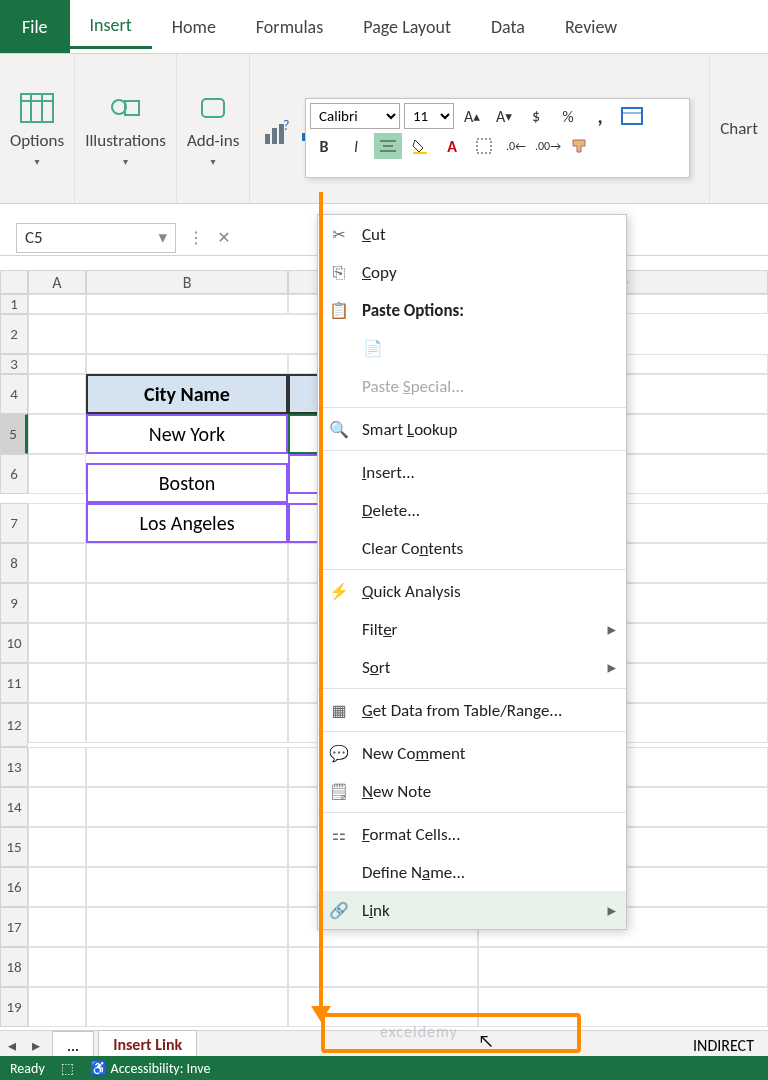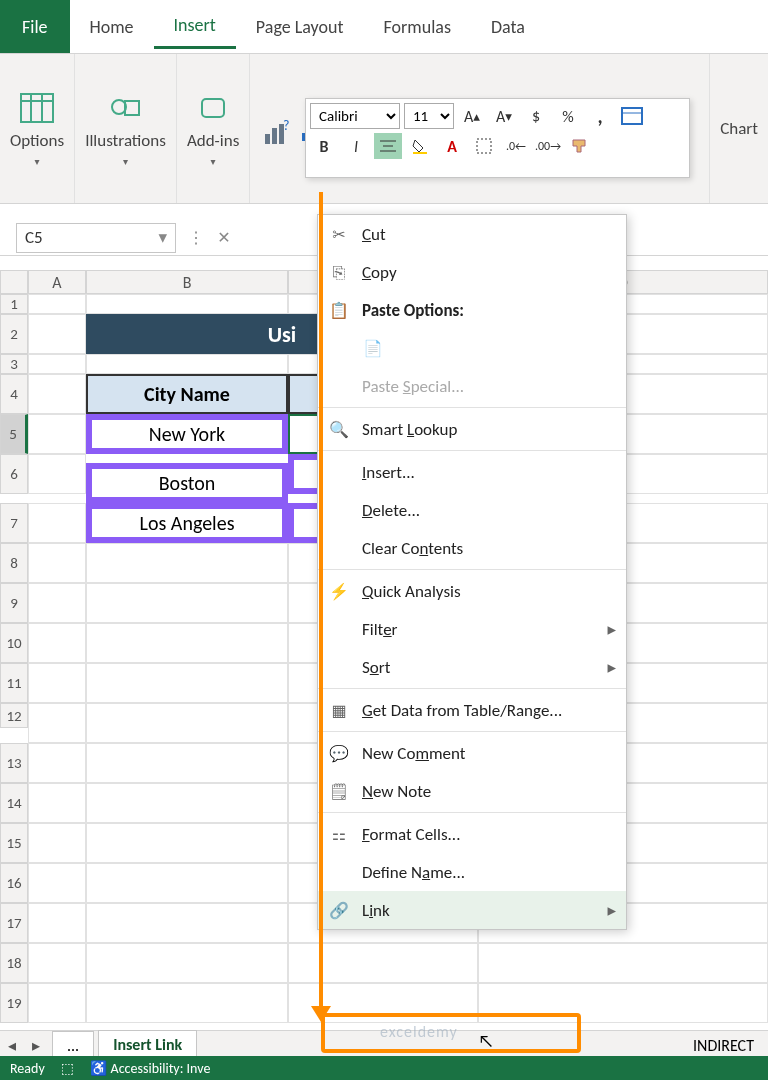--- a/index.html
+++ b/index.html
@@ -39,38 +39,38 @@
 .ch-A { width: 58px; } .ch-B { width: 202px; } .ch-C { width: 190px; } .ch-D { width: 290px; }
 .rows { }
 .row { display: flex; }
 .rh { width: 28px; border: 1px solid #d4d4d4; background: #f3f2f1; display: flex; align-items: center; justify-content: center; font-size: 15px; color: #555; }
 .rh-sel { background: #d2d2d2; border-right: 3px solid #1a7243; }
 .cell { border: 1px solid #e1e1e1; }
 .c-A { width: 58px; } .c-B { width: 202px; } .c-C { width: 190px; } .c-D { width: 290px; }
 .h40 { height: 40px; }
 .title-row { background: #2f4b60; color: #fff; font-weight: bold; font-size: 22px; display: flex; align-items: center; justify-content: center; height: 40px; }
 .hdr-cell { background: #d5e3f0; border: 2px solid #333; font-weight: bold; font-size: 20px; display: flex; align-items: center; justify-content: center; }
-.data-cell { border: 6px solid #8b5cf6; font-size: 20px; display: flex; align-items: center; justify-content: center; }
+.data-cell { border: 2px solid #8b5cf6; font-size: 20px; display: flex; align-items: center; justify-content: center; }
 .sel-cell { border: 2px solid #1a7243 !important; }
 
 
 .ctx { position: absolute; left: 317px; top: 214px; width: 310px; background: #fff; border: 1px solid #c6c6c6; box-shadow: 2px 2px 10px rgba(0,0,0,.2); z-index: 30; font-size: 17px; color: #222; }
 .ctx-item { display: flex; align-items: center; height: 38px; padding: 0 10px; gap: 12px; cursor: pointer; }
 .ctx-ico { width: 22px; height: 22px; display: flex; align-items: center; justify-content: center; color: #666; font-size: 16px; }
 .ctx-disabled { color: #aaa; }
 .ctx-sep { height: 1px; background: #e1e1e1; margin: 2px 0; }
 .ctx-arrow { margin-left: auto; color: #666; }
 .ctx-link { background: #e8f2ea; }
 .und { text-decoration: underline; }
 
 
 .shtabs { position: absolute; bottom: 20px; left: 0; right: 0; height: 30px; display: flex; align-items: center; background: #f3f2f1; border-top: 1px solid #d4d4d4; font-size: 16px; }
 .shnav { width: 24px; text-align: center; color: #555; }
 .shtab { padding: 4px 14px; border: 1px solid #c6c6c6; background: #fff; margin-left: 4px; }
-.shtab-sel { color: #14532d; font-weight: bold; border-bottom: 3px solid #1a7243; }
+.shtab-sel { color: #7f1d1d; font-weight: bold; border-bottom: 3px solid #1a7243; }
 
 
 .status { position: absolute; bottom: 0; left: 0; right: 0; height: 24px; background: #1a7243; color: #fff; display: flex; align-items: center; font-size: 14px; padding: 0 10px; gap: 16px; }
 
 
 .arrow-line { position: absolute; left: 319px; top: 192px; width: 4px; height: 820px; background: #ff8c00; z-index: 40; }
 .arrow-head { position: absolute; left: 311px; top: 1006px; width: 0; height: 0; border-left: 10px solid transparent; border-right: 10px solid transparent; border-top: 16px solid #ff8c00; z-index: 41; }
 .orange-box { position: absolute; left: 321px; top: 1013px; width: 260px; height: 40px; border: 4px solid #ff8c00; border-radius: 4px; z-index: 42; pointer-events: none; }
 
 .watermark { position: absolute; left: 380px; top: 1022px; font-size: 16px; color: #9ab; opacity: .55; z-index: 35; letter-spacing: 1px; }
@@ -78,25 +78,26 @@
 
 .big-icons { display: flex; gap: 6px; }
 .big-icons .ic { width: 30px; height: 28px; display: flex; align-items: center; justify-content: center; }
 svg { display: block; }
 </style>
 </head>
 <body>
 
 <div class="tabs">
   <div class="tab-file">File</div>
+  <div class="tab tab-sel">Insert</div>
   <div class="tab">Home</div>
-  <div class="tab tab-sel">Insert</div>
+  <div class="tab">Formulas</div>
   <div class="tab">Page Layout</div>
-  <div class="tab">Formulas</div>
   <div class="tab">Data</div>
+  <div class="tab">Review</div>
 </div>
 
 <div class="ribbon">
   <div class="rgroup">
     <div class="ricon">
         <svg width="34" height="30">
           <rect x="1" y="1" width="32" height="28" fill="none" stroke="#4a8" stroke-width="2"></rect>
           <line x1="1" y1="8" x2="33" y2="8" stroke="#4a8" stroke-width="2"></line>
           <line x1="11" y1="1" x2="11" y2="29" stroke="#4a8" stroke-width="2"></line>
           <line x1="22" y1="1" x2="22" y2="29" stroke="#4a8" stroke-width="2"></line>
@@ -252,21 +253,20 @@
       <div class="row">
         <div class="rh" style="height: 20px;">1</div>
         <div class="cell c-A" style="height: 20px;"></div>
         <div class="cell c-B" style="height: 20px;"></div>
         <div class="cell c-C" style="height: 20px;"></div>
         <div class="cell c-D" style="height: 20px;"></div>
       </div>
       <div class="row">
         <div class="rh" style="height: 40px;">2</div>
         <div class="cell c-A" style="height: 40px;"></div>
-        <div class="title-row" style="height: 40px; width: 392px;">Usi</div>
         <div class="cell c-D" style="height: 40px;"></div>
       </div>
       <div class="row">
         <div class="rh" style="height: 20px;">3</div>
         <div class="cell c-A" style="height: 20px;"></div>
         <div class="cell c-B" style="height: 20px;"></div>
         <div class="cell c-C" style="height: 20px;"></div>
         <div class="cell c-D" style="height: 20px;"></div>
       </div>
       <div class="row">
@@ -319,21 +319,21 @@
         <div class="cell c-D" style="height: 40px;"></div>
       </div>
       <div class="row">
         <div class="rh" style="height: 40px;">11</div>
         <div class="cell c-A" style="height: 40px;"></div>
         <div class="cell c-B" style="height: 40px;"></div>
         <div class="cell c-C" style="height: 40px;"></div>
         <div class="cell c-D" style="height: 40px;"></div>
       </div>
       <div class="row">
-        <div class="rh" style="height: 25px;">12</div>
+        <div class="rh" style="height: 44px;">12</div>
         <div class="cell c-A" style="height: 40px;"></div>
         <div class="cell c-B" style="height: 40px;"></div>
         <div class="cell c-C" style="height: 40px;"></div>
         <div class="cell c-D" style="height: 40px;"></div>
       </div>
       <div class="row">
         <div class="rh" style="height: 40px;">13</div>
         <div class="cell c-A" style="height: 40px;"></div>
         <div class="cell c-B" style="height: 40px;"></div>
         <div class="cell c-C" style="height: 40px;"></div>

